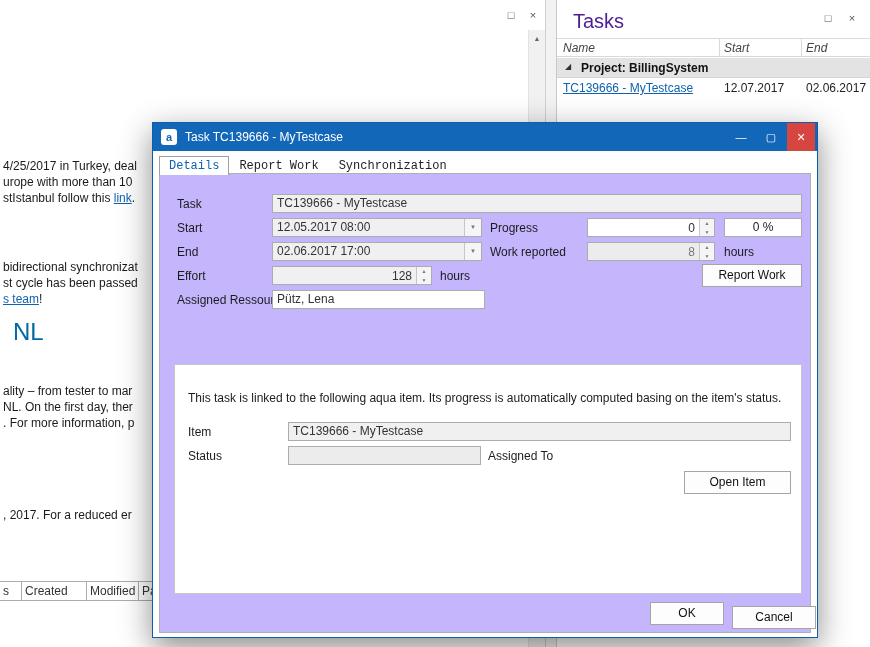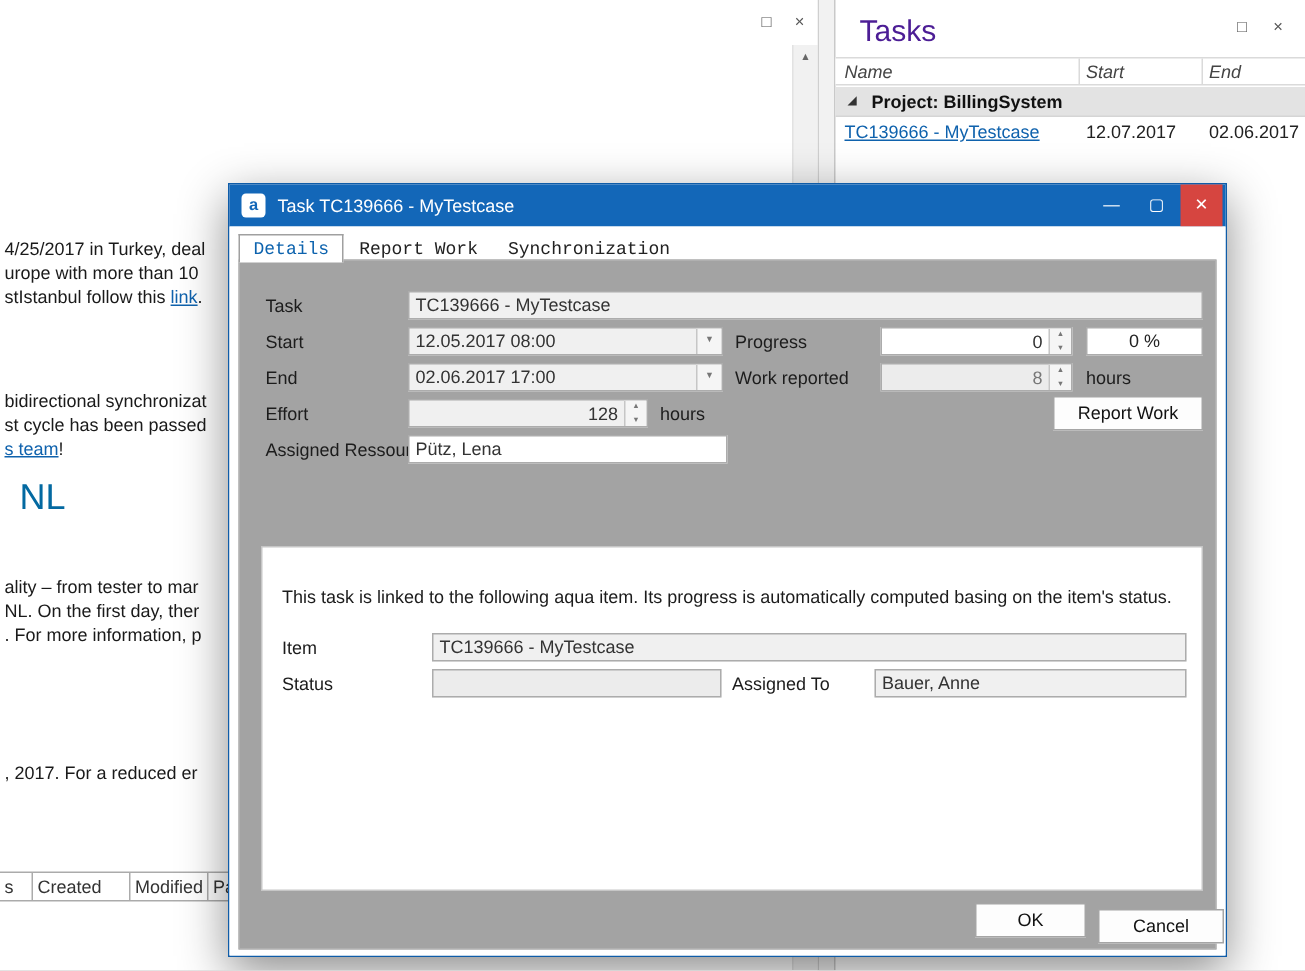--- a/index.html
+++ b/index.html
@@ -35,21 +35,21 @@
   #dialog { position:absolute; left:152px; top:122px; width:666px; height:516px; background:#fff; border:1px solid #0f5ca8; box-shadow:0 10px 30px rgba(0,0,0,0.45); }
   .dlg-title { position:absolute; left:0; right:0; top:0; height:28px; background:#1367b8; color:#fff; }
   .dlg-icon { position:absolute; left:8px; top:6px; width:16px; height:16px; background:#fff; color:#1367b8; border-radius:3px; font-weight:bold; font-size:11px; text-align:center; line-height:16px; }
   .dlg-title-text { position:absolute; left:32px; top:7px; font-size:12px; white-space:nowrap; }
   .dlg-btn { position:absolute; top:0; width:28px; height:28px; color:#fff; text-align:center; line-height:28px; font-size:11px; cursor:pointer; }
   .dlg-btn.close { background:#d64540; }
   .dlg-client { position:absolute; left:0; right:0; top:28px; bottom:0; background:#fff; }
   .tabs { position:absolute; left:6px; top:5px; height:18px; display:flex; z-index:2;font-family:Liberation Mono, monospace; }
   .tab { padding:2px 9px 0 9px; height:18px; line-height:15px; color:#222; cursor:pointer; border:1px solid transparent; border-bottom:none; white-space:nowrap; }
   .tab.active { height:19px; background:#fff; border-color:#a0a0a0; color:#0d63ae; }
-  .tab-page { position:absolute; left:6px; right:6px; top:22px; bottom:4px; border:1px solid #b0b0b0; background:#a3a3a3; z-index:1; }
+  .tab-page { position:absolute; left:6px; right:6px; top:22px; bottom:4px; border:1px solid #b0b0b0; background:#c4b5fd; z-index:1; }
   .lbl { position:absolute; color:#1c1c1c; white-space:nowrap; line-height:15px; }
   .f { position:absolute; height:19px; border:1px solid #acacac; background:#f0f0f0; color:#333; padding:1px 4px; line-height:15px; white-space:nowrap; overflow:hidden; }
   .f.white { background:#fff; }
   .f.disabled { background:#ececec; color:#777; }
   .combo { }
   .dd { position:absolute; right:0; top:0; bottom:0; width:17px; background:#f5f5f5; border-left:1px solid #c6c6c6; text-align:center; font-size:6px; line-height:17px; color:#777; cursor:pointer; }
   .spin { padding:0; display:flex; }
   .spin .val { flex:1; text-align:right; padding:1px 4px; line-height:16px; }
   .spinbox { width:15px; border-left:1px solid #c6c6c6; background:#f5f5f5; display:flex; flex-direction:column; }
   .spinbox span { flex:1; font-size:5px; line-height:8px; text-align:center; color:#777; cursor:pointer; }
@@ -192,22 +192,22 @@
 
         <div class="groupbox" style="left:14px; top:190px; width:628px; height:230px">
           <div class="lbl" style="left:13px; top:26px">This task is linked to the following aqua item. Its progress is automatically computed basing on the item's status.</div>
 
           <div class="lbl" style="left:13px; top:60px">Item</div>
           <div class="f" style="left:113px; top:57px; width:503px">TC139666 - MyTestcase</div>
 
           <div class="lbl" style="left:13px; top:84px">Status</div>
           <div class="f disabled" style="left:113px; top:81px; width:193px"></div>
           <div class="lbl" style="left:313px; top:84px">Assigned To</div>
-          <div class="f" style="left:408px; top:81px; width:208px">Bauer, Anne</div>
-
+
+          <div class="btn" style="left:509px; top:106px; width:107px">Open Item</div>
         </div>
 
         <div class="btn" style="left:490px; top:428px; width:74px">OK</div>
         <div class="btn" style="left:572px; top:432px; width:84px">Cancel</div>
       </div>
     </div>
   </div>
 
 </div>
 

